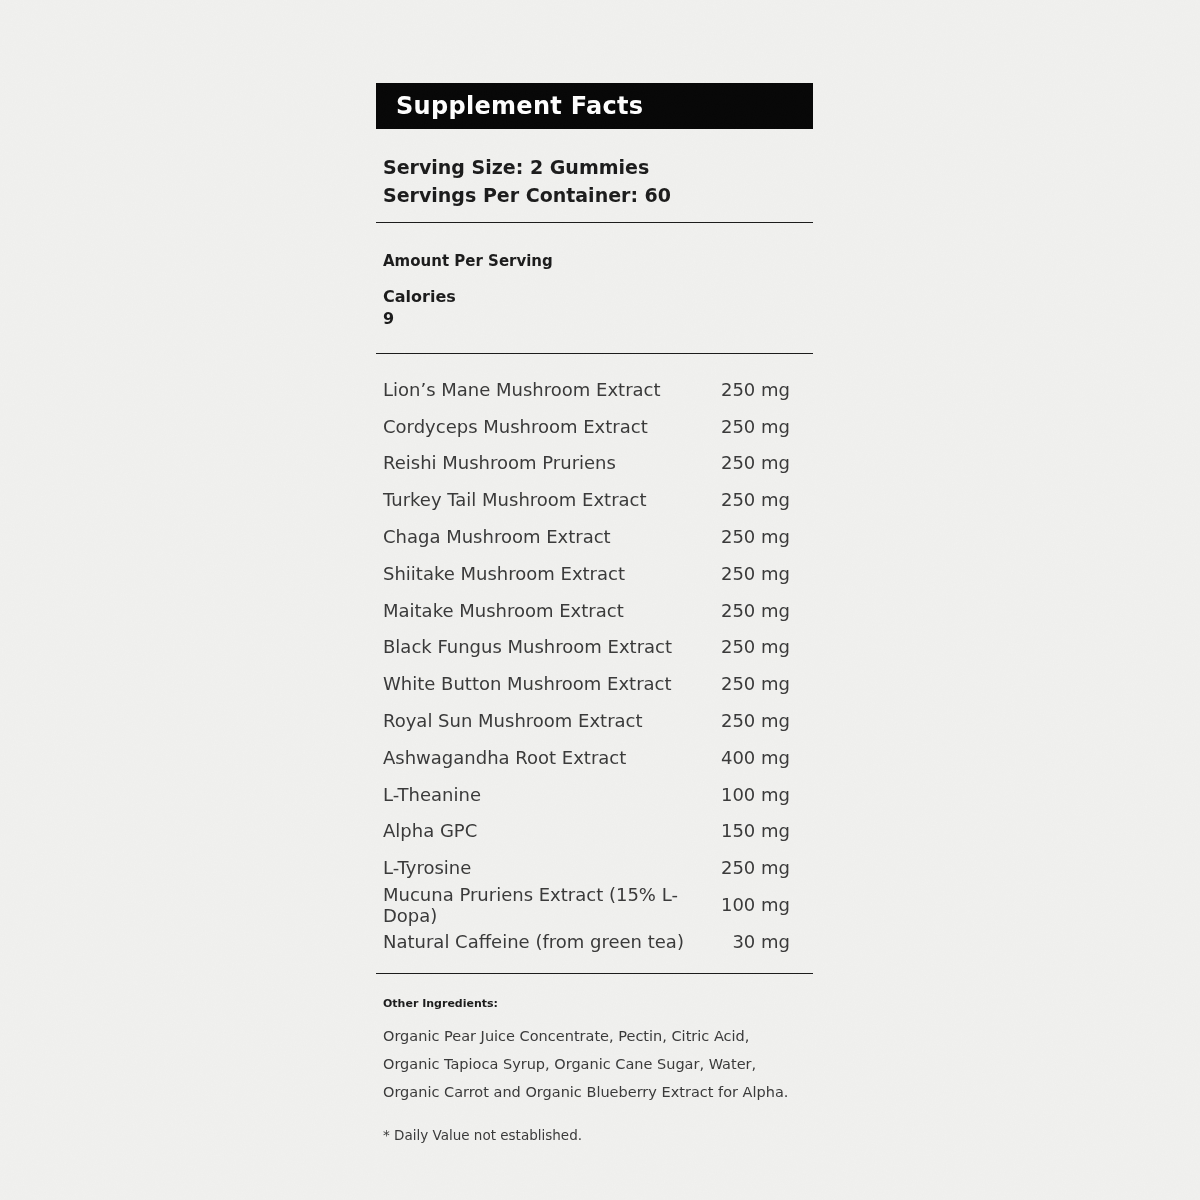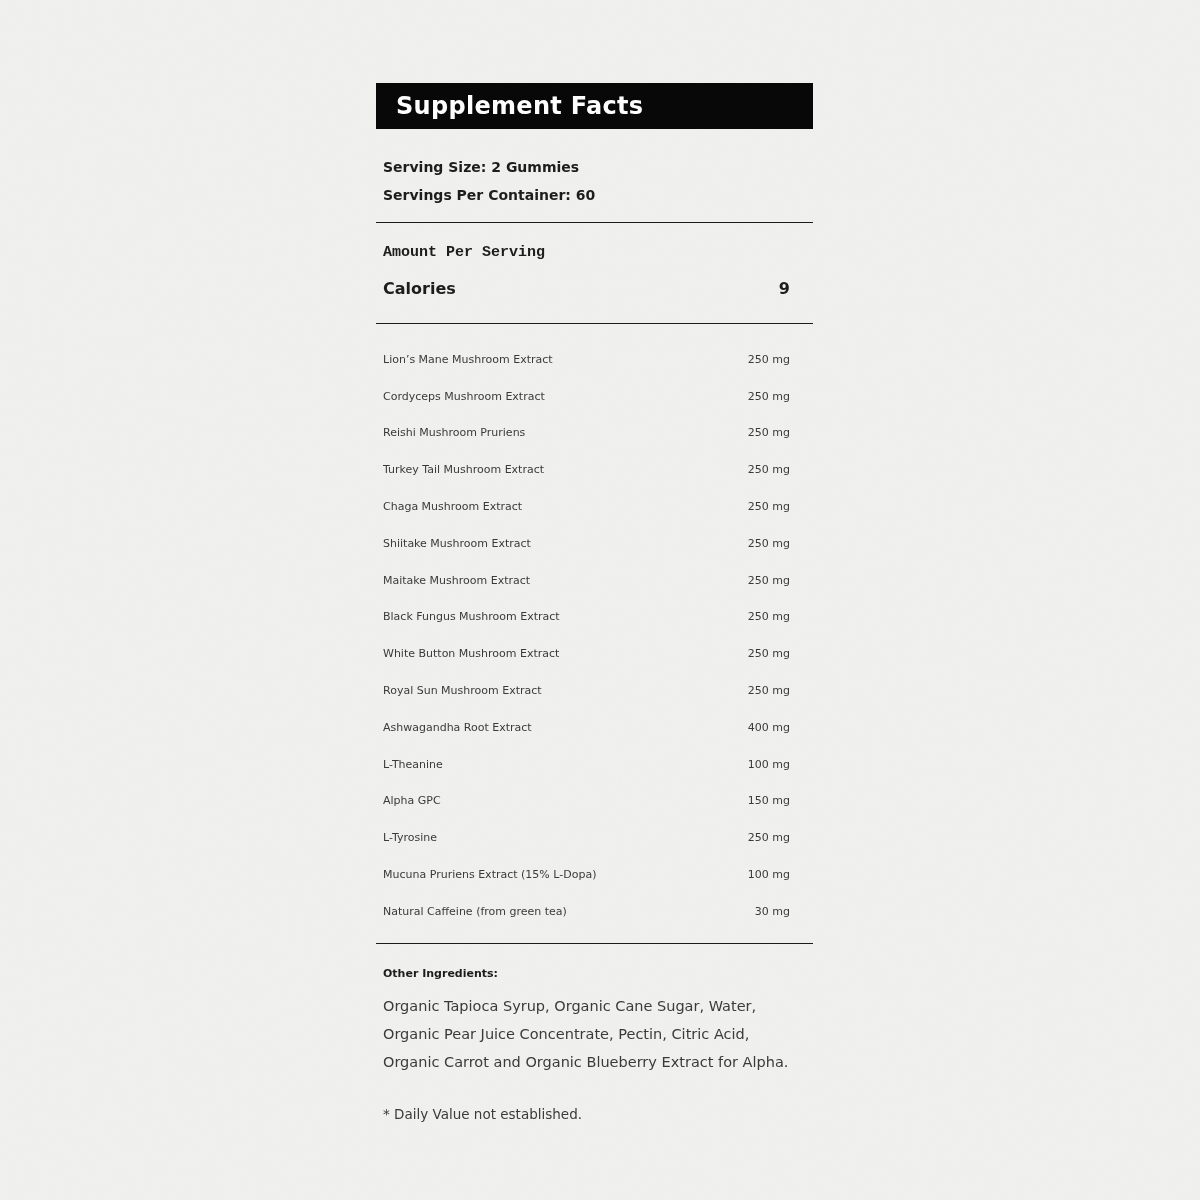--- a/index.html
+++ b/index.html
@@ -33,74 +33,73 @@
     color:var(--bar-text);
     height:46px;
     display:flex;align-items:center;
     padding-left:20px;
     font-size:24px;font-weight:bold;
     letter-spacing:.3px;
   }
   .serving-block{
     margin-top:24px;
     padding-left:7px;
-    font-size:14px;font-weight:bold;
+    font-size:19px;font-weight:bold;
     color:var(--heading);
     line-height:28px;
   }
   .rule{
     border:none;
     border-top:1.6px solid var(--rule);
     margin-top:12px;
   }
   .rule.r1{margin-top:13px;}
   .rule.r2{margin-top:23px;}
   .rule.r3{margin-top:13px;}
   .aps-label{
-    margin-top:20px;
+    margin-top:28px;
     padding-left:7px;
     font-size:15px;font-weight:bold;
     color:var(--heading);
     line-height:20px;
-    font-family:Liberation Mono, monospace;
   }
   .calories-row{
     margin-top:15px;
     padding:0 23px 0 7px;
     display:flex;justify-content:space-between;align-items:baseline;
     font-size:16px;font-weight:bold;
     color:var(--heading);
     line-height:22px;
+    flex-direction:column;
   }
   .rows{margin-top:17px;}
   .ing-row{
     height:36.8px;
     display:flex;justify-content:space-between;align-items:center;
     padding:0 23px 0 7px;
-    font-size:11px;
-    color:var(--body);
-    text-align:right;
+    font-size:18px;
+    color:var(--body);
   }
   .ing-amount{white-space:nowrap;}
   .other-label{
     margin-top:20px;
     padding-left:7px;
     font-size:11px;font-weight:bold;
     color:var(--heading);
     line-height:20px;
   }
   .other-text{
     margin-top:8px;
     padding-left:7px;
     font-size:14.5px;
     color:var(--body);
     line-height:28px;
   }
   .footnote{
-    margin-top:29px;
+    margin-top:20px;
     padding-left:7px;
     font-size:13.5px;
     color:var(--body);
     line-height:18px;
   }
 </style>
 </head>
 <body>
 
 <svg class="noise-overlay" xmlns="http://www.w3.org/2000/svg">
@@ -213,20 +212,20 @@
     <span class="ing-name">Natural Caffeine (from green tea)</span>
     <span class="ing-amount">30 mg</span>
   </div>
 </div>
 
   <hr class="rule r3">
 
   <div class="other-label">Other Ingredients:</div>
 
   <div class="other-text">
+    <div>Organic Pear Juice Concentrate, Pectin, Citric Acid,</div>
     <div>Organic Tapioca Syrup, Organic Cane Sugar, Water,</div>
-    <div>Organic Pear Juice Concentrate, Pectin, Citric Acid,</div>
     <div>Organic Carrot and Organic Blueberry Extract for Alpha.</div>
   </div>
 
   <div class="footnote">* Daily Value not established.</div>
 
 </div>
 
 </body></html>

